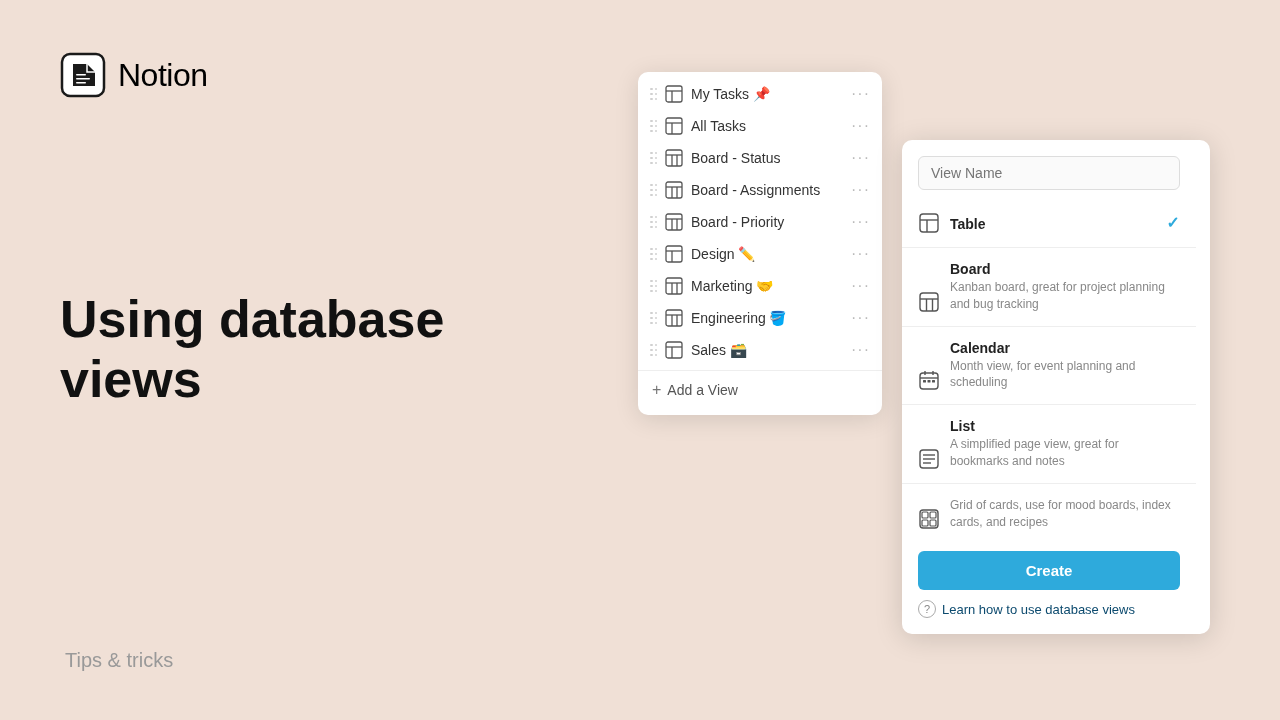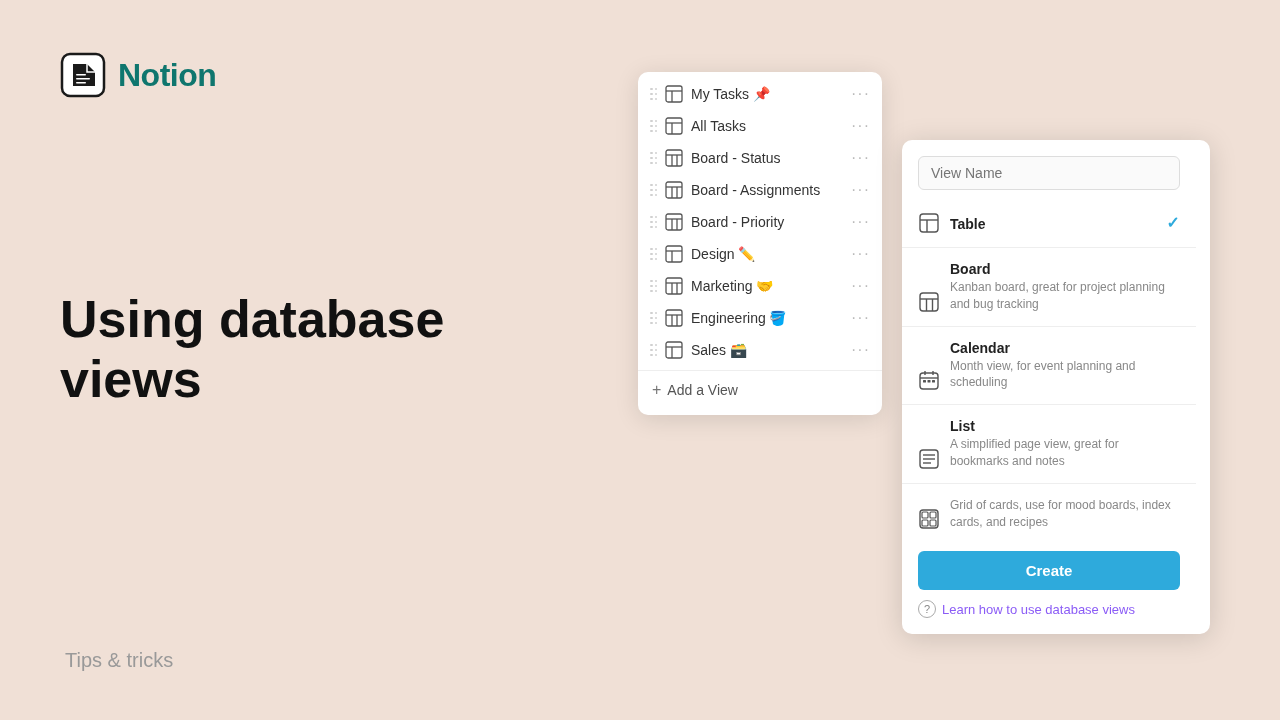--- a/index.html
+++ b/index.html
@@ -20,22 +20,22 @@
       display: flex;
       align-items: center;
       gap: 12px;
     }
     .notion-icon {
       width: 46px;
       height: 46px;
     }
     .notion-label {
       font-size: 32px;
-      font-weight: 700;
-      color: #0f766e;
+      font-weight: 400;
+      color: #000000;
       letter-spacing: -0.5px;
     }
 
     
     .main-title {
       position: absolute;
       top: 290px;
       left: 60px;
       font-size: 52px;
       font-weight: 800;
@@ -237,21 +237,21 @@
       border-radius: 50%;
       display: flex;
       align-items: center;
       justify-content: center;
       font-size: 11px;
       color: #888;
       flex-shrink: 0;
     }
     .help-text {
       font-size: 13px;
-      color: #8b5cf6;
+      color: #0c4a6e;
     }
 
     
     .svg-icon {
       width: 18px;
       height: 18px;
     }
     .svg-type-icon {
       width: 20px;
       height: 20px;

